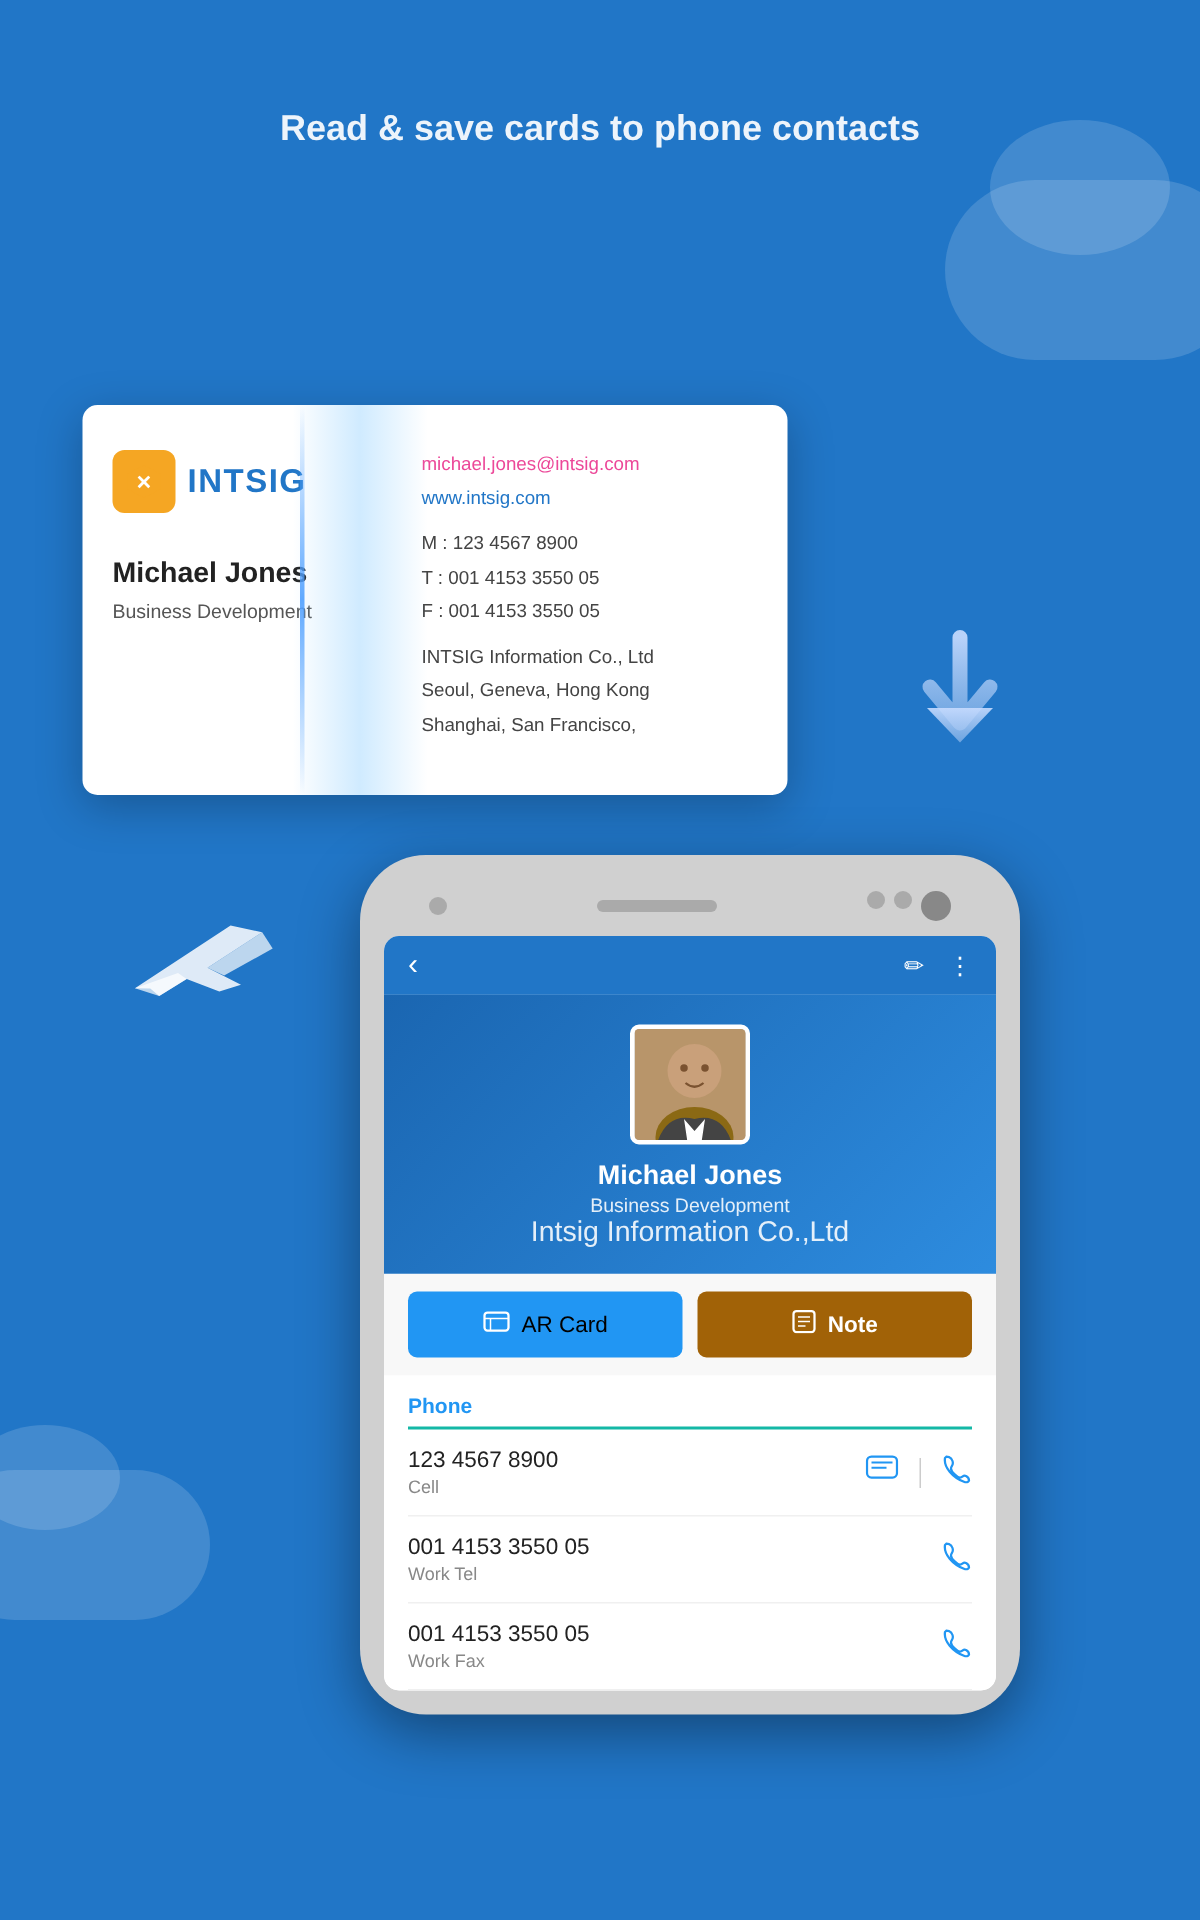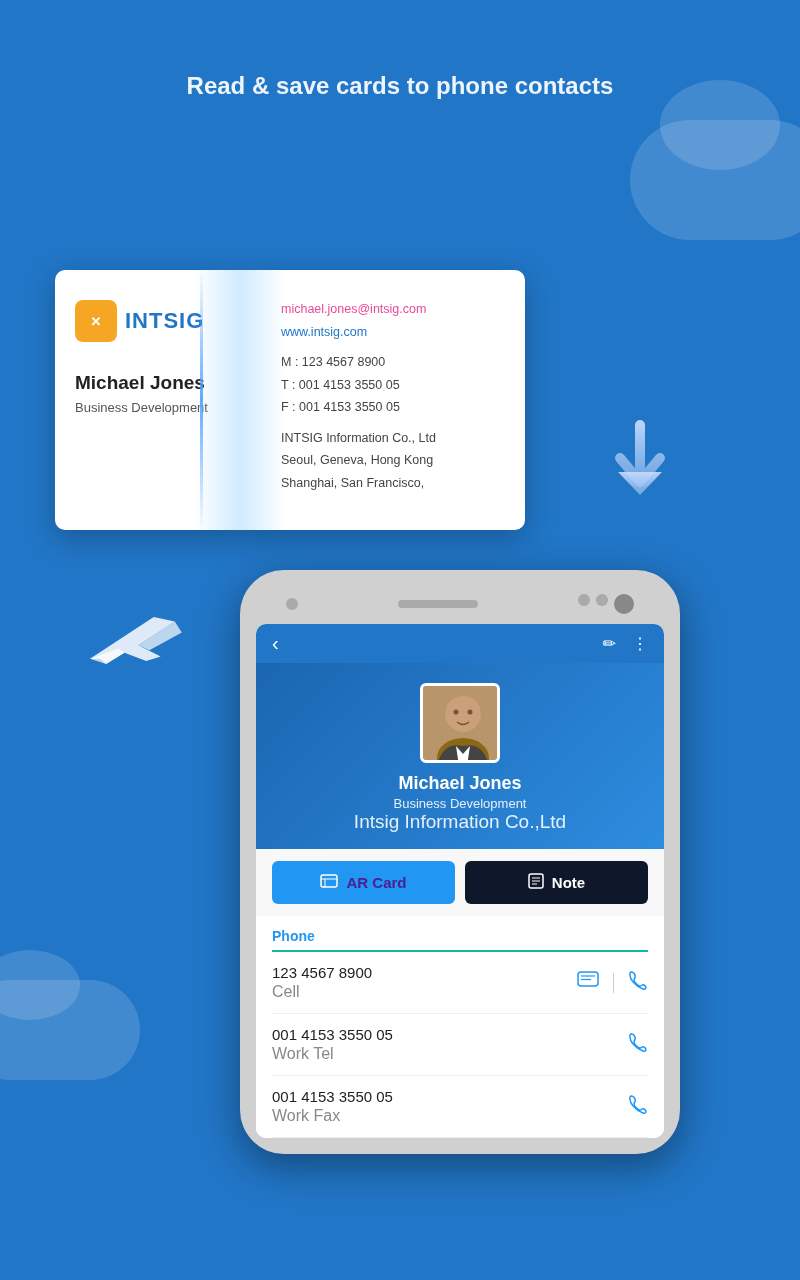--- a/index.html
+++ b/index.html
@@ -288,35 +288,35 @@
     
     .action-buttons {
       display: flex;
       gap: 10px;
       padding: 12px 16px;
       background: #f8f8f8;
     }
     .btn-ar {
       flex: 1;
       background: #2196f3;
-      color: #4c1d95;
+      color: #000000;
       border: none;
       border-radius: 6px;
       padding: 12px 10px;
       font-size: 15px;
-      font-weight: 700;
+      font-weight: 400;
       display: flex;
       align-items: center;
       justify-content: center;
       gap: 8px;
       cursor: pointer;
     }
     .btn-note {
       flex: 1;
-      background: #0f172a;
+      background: #a16207;
       color: #fff;
       border: none;
       border-radius: 6px;
       padding: 12px 10px;
       font-size: 15px;
       font-weight: 600;
       display: flex;
       align-items: center;
       justify-content: center;
       gap: 8px;
@@ -341,21 +341,21 @@
       justify-content: space-between;
       padding: 12px 0;
       border-bottom: 1px solid #f0f0f0;
     }
     .phone-number {
       font-size: 15px;
       font-weight: 500;
       color: #222;
     }
     .phone-type {
-      font-size: 16px;
+      font-size: 12px;
       color: #888;
       margin-top: 2px;
     }
     .phone-icons {
       display: flex;
       gap: 14px;
       align-items: center;
     }
     .icon-msg {
       color: #2196f3;

